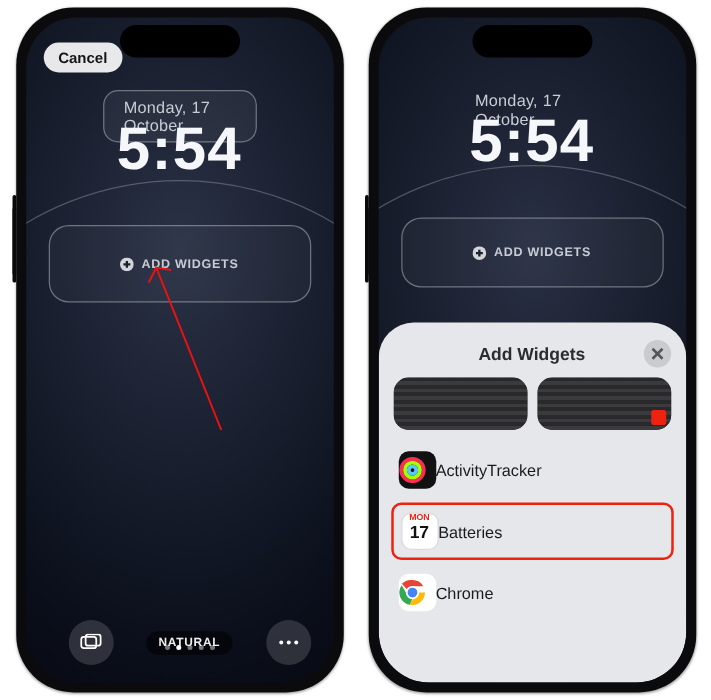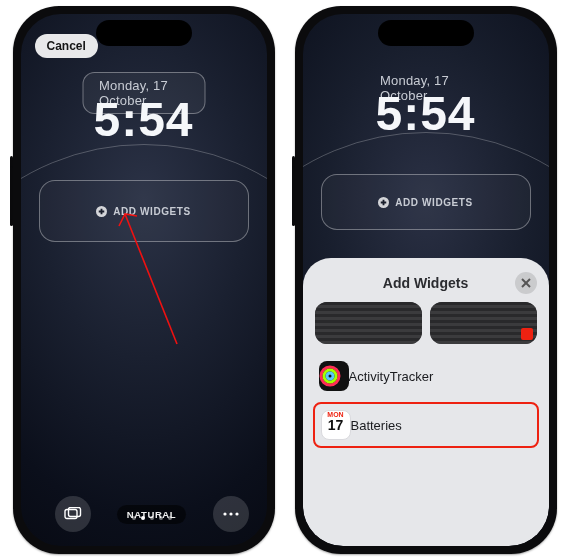--- a/index.html
+++ b/index.html
@@ -247,20 +247,34 @@
 
 
           <div class="row highlight">
             <div class="app-ico ico-calendar">
               <span>MON</span>
               <span class="daynum">17</span>
             </div>
             <span>Batteries</span>
           </div>
 
+          <div class="row">
+            <div class="app-ico ico-chrome">
+              <svg viewBox="0 0 22 22">
+                <circle cx="11" cy="11" r="10" fill="#fff"></circle>
+                <path d="M11 1a10 10 0 0 1 8.66 5H11a5 5 0 0 0-4.33 2.5L2.5 4A10 10 0 0 1 11 1z" fill="#ea4335"></path>
+                <path d="M21 11a10 10 0 0 1-12.2 9.76l4.53-7.84A5 5 0 0 0 16 11h5z" fill="#fbbc05"></path>
+                <path d="M2.34 5.1 6.67 12.6A5 5 0 0 0 11 16l-2.2 4.76A10 10 0 0 1 2.34 5.1z" fill="#34a853"></path>
+                <circle cx="11" cy="11" r="4.6" fill="#4285f4"></circle>
+                  <circle cx="11" cy="11" r="3.4" fill="#fff" opacity="0"></circle>
+                <circle cx="11" cy="11" r="4.6" fill="none" stroke="#fff" stroke-width="1.4"></circle>
+              </svg>
+            </div>
+            <span>Chrome</span>
+          </div>
 
         </div>
       </div>
 
     </div>
   </div>
 
 </div>
 
 </body></html>

